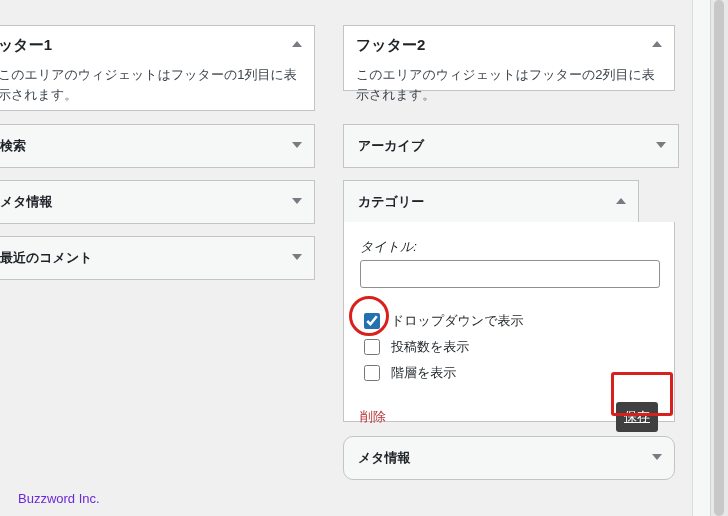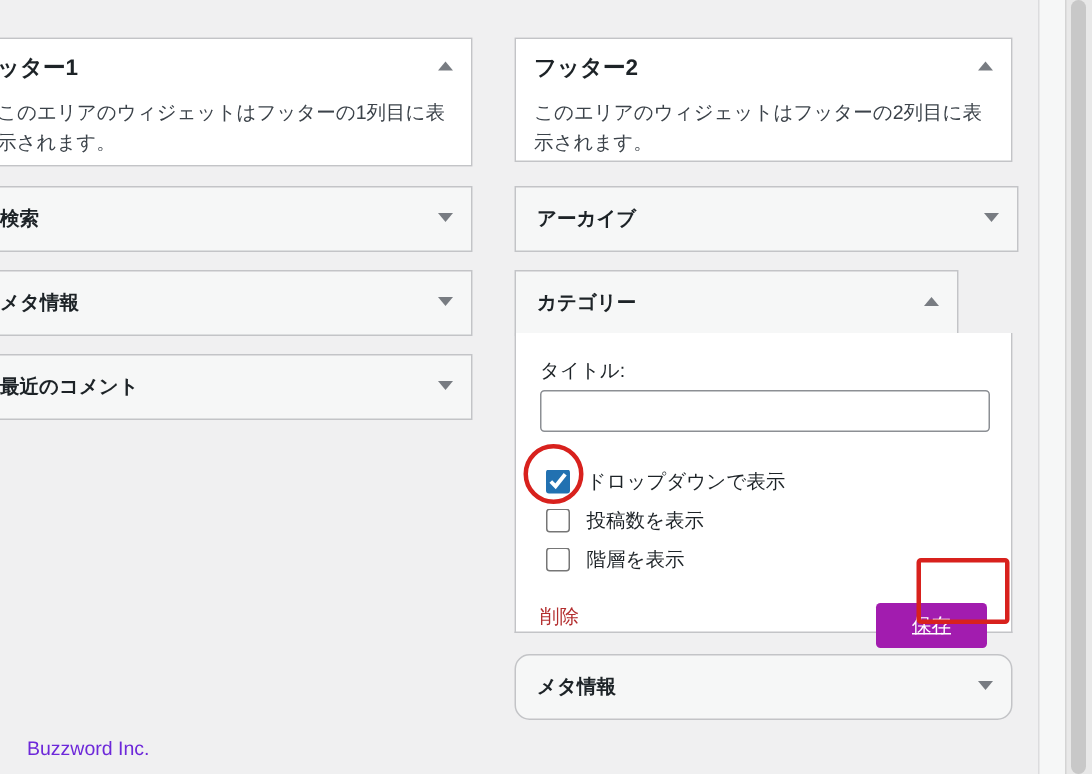--- a/index.html
+++ b/index.html
@@ -76,20 +76,21 @@
   .cat-body {
     position: absolute;
     box-sizing: border-box;
     background: #ffffff;
     border: 1px solid #c3c4c7;
     border-top: none;
   }
   .field-label {
     font-size: 13px;
     color: #1d2327;
+    font-style: italic;
   }
   .text-input {
     display: block;
     width: 300px;
     box-sizing: border-box;
     border: 1px solid #8c8f94;
     border-radius: 3px;
     height: 28px;
     font-size: 13px;
     padding: 0 6px;
@@ -108,25 +109,25 @@
     height: 16px;
     accent-color: #2271b1;
   }
 
   .delete-link {
     color: #b32d2e;
     font-size: 13px;
     cursor: pointer;
   }
   .save-btn {
-    background: #a21caf;
+    background: #404040;
     color: #ffffff;
     border: none;
     font-size: 13px;
-    padding: 6px 24px;
+    padding: 6px 8px;
     border-radius: 3px;
     cursor: pointer;
     font-weight: 500;
     text-decoration: underline;
   }
 
   
   .hl-rect { position:absolute; border:3px solid #d8211d; border-radius:3px; pointer-events:none; }
   .hl-circle { position:absolute; border:3px solid #d8211d; border-radius:50%; pointer-events:none; }
 
@@ -188,21 +189,21 @@
   <div class="widget" style="left:-15px; top:180px; width:330px;">
     <span>メタ情報</span>
     <span class="tri tri-down"></span>
   </div>
 
   <div class="widget" style="left:-15px; top:236px; width:330px;">
     <span>最近のコメント</span>
     <span class="tri tri-down"></span>
   </div>
 
-  <div class="panel" style="left:343px; top:25px; width:332px; height:83px;">
+  <div class="panel" style="left:343px; top:25px; width:332px; height:66px;">
     <div class="panel-head">
       <span class="panel-title">フッター2</span>
       <span class="tri tri-up"></span>
     </div>
     <div class="panel-desc">このエリアのウィジェットはフッターの2列目に表示されます。</div>
   </div>
 
   <div class="widget" style="left:343px; top:124px; width:336px;">
     <span>アーカイブ</span>
     <span class="tri tri-down"></span>
@@ -225,21 +226,21 @@
     </label>
     <label class="chk-row">
       <input type="checkbox" id="cb-cnt" style="">
       <span>投稿数を表示</span>
     </label>
     <label class="chk-row">
       <input type="checkbox" id="cb-hier" style="">
       <span>階層を表示</span>
     </label>
 
-    <div style="display:flex; justify-content:space-between; align-items:flex-start; margin-top:18px;">
+    <div style="display:flex; justify-content:space-between; align-items:center; margin-top:18px;">
       <span class="delete-link">削除</span>
       <button class="save-btn">保存</button>
     </div>
   </div>
 
   <div class="widget" style="left:343px; top:436px; width:332px;border-radius:10px;">
     <span>メタ情報</span>
     <span class="tri tri-down"></span>
   </div>
 

